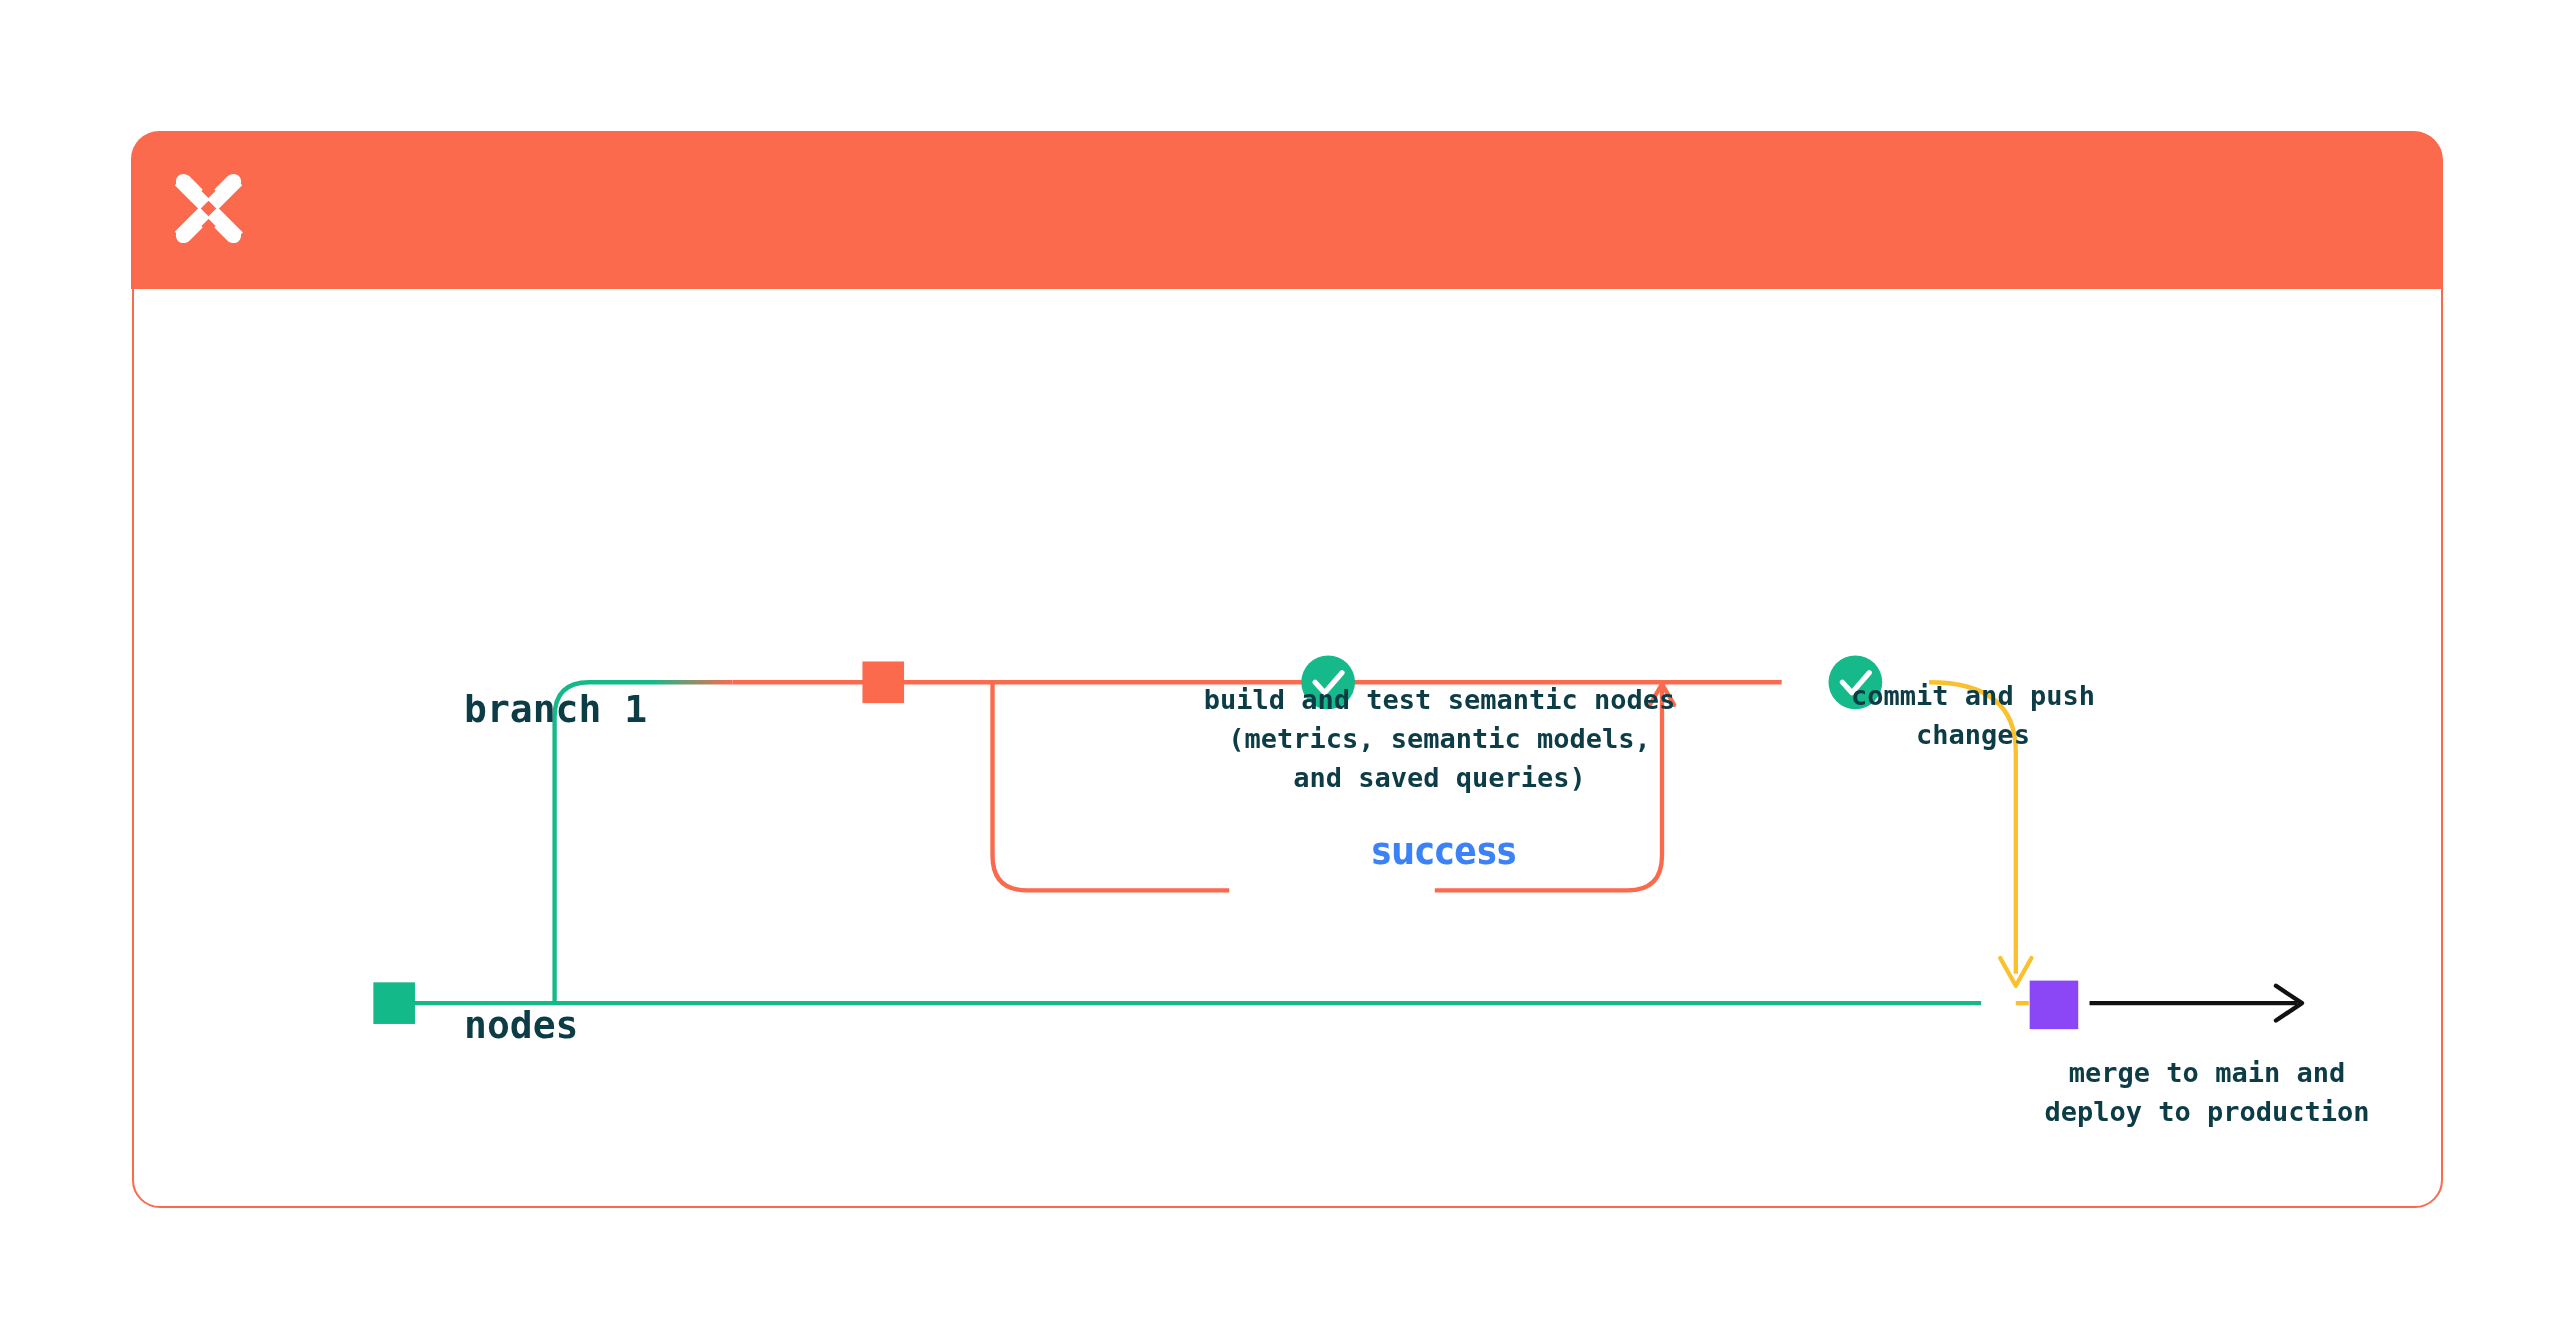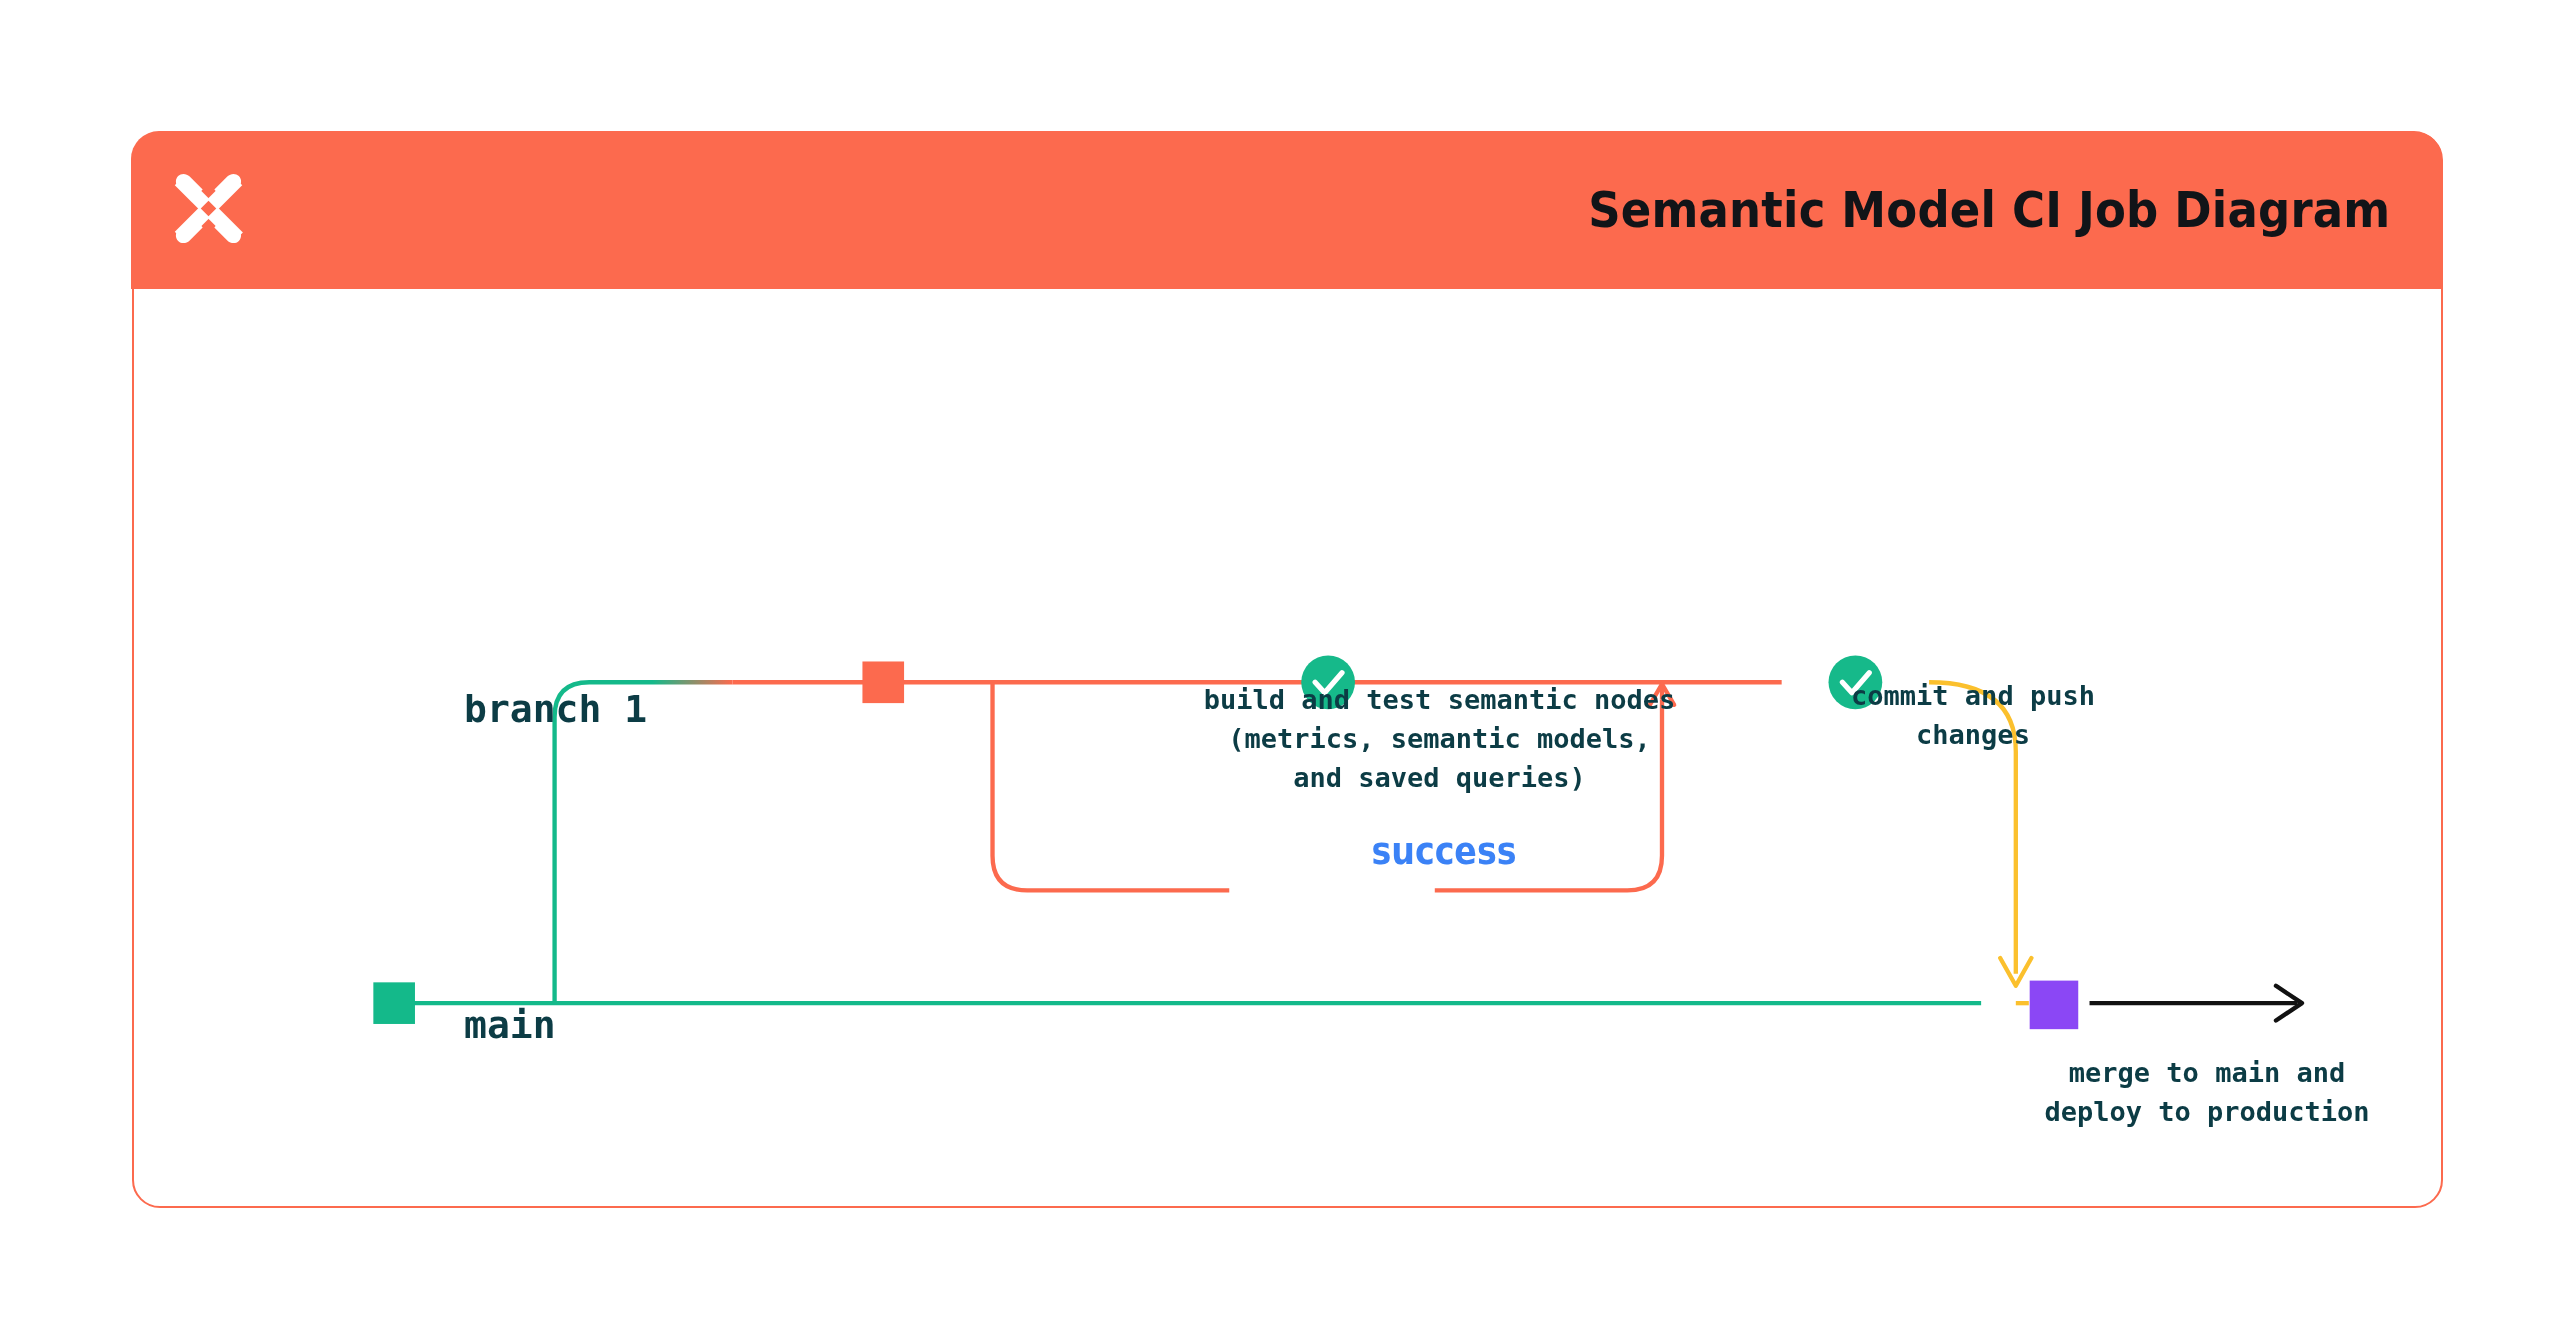--- a/index.html
+++ b/index.html
@@ -130,21 +130,20 @@
                    -0.7-1.3-1.6-2.4-2.6-3.4l10.0-10.0c2.6-2.6 6.5-2.8 8.9-0.4Z" fill="#ffffff"></path>
           <path d="M8.6 57.0c-2.4-2.4-2.3-6.3 0.3-8.8l12.7-0.4c1.4-1.3 2.5-2.9 3.3-4.6
                    0.7 1.3 1.6 2.4 2.6 3.4l-10.0 10.0c-2.6 2.6-6.5 2.8-8.9 0.4Z" fill="#ffffff"></path>
           <path d="M55.4 57.0c-2.4 2.4-6.3 2.2-8.9-0.4l-10.0-10.0c1.0-1.0 1.9-2.1 2.6-3.4
                    0.8 1.7 1.9 3.3 3.3 4.6l12.7 0.4c2.6 2.5 2.7 6.4 0.3 8.8Z" fill="#ffffff"></path>
           <path d="M14.0 6.0 L58.5 50.5 L50.5 58.5 L6.0 14.0 Z" fill="#ffffff"></path>
           <path d="M50.0 6.0 L58.0 14.0 L14.0 58.0 L6.0 50.0 Z" fill="#ffffff"></path>
           <path d="M32 26 L38 32 L32 38 L26 32 Z" fill="#FC6A4E"></path>
         </svg>
       </span>
-      <div class="header-title">Semantic Model CI Job Diagram</div>
     </div>
 
     <div class="canvas">
       <svg width="2305" height="915" viewBox="0 0 2658 1055" xmlns="http://www.w3.org/2000/svg">
         <defs>
           <linearGradient id="gradTealCoral" x1="0" y1="0" x2="1" y2="0">
             <stop offset="0%" stop-color="#14B98A"></stop>
             <stop offset="55%" stop-color="#14B98A"></stop>
             <stop offset="100%" stop-color="#FC6A4E"></stop>
           </linearGradient>
@@ -204,21 +203,21 @@
         <g>
           <circle cx="1985" cy="450" r="31" fill="#16B98A"></circle>
           <path d="M 1970 450 L 1981 462 L 2001 439" stroke="#ffffff" stroke-width="6" fill="none" stroke-linecap="round" stroke-linejoin="round"></path>
         </g>
 
         <rect x="2186" y="794" width="56" height="56" fill="#8B47F5"></rect>
       </svg>
     </div>
 
     <div class="lane-label lane-branch1">branch 1</div>
-    <div class="lane-label lane-main">main</div>
+    <div class="lane-label lane-main">nodes</div>
 
     <div class="caption cap-build">build and test semantic nodes
 (metrics, semantic models,
 and saved queries)</div>
     <div class="caption cap-commit">commit and push
 changes</div>
     <div class="caption cap-merge">merge to main and
 deploy to production</div>
 
     <div class="success-label">success</div>

